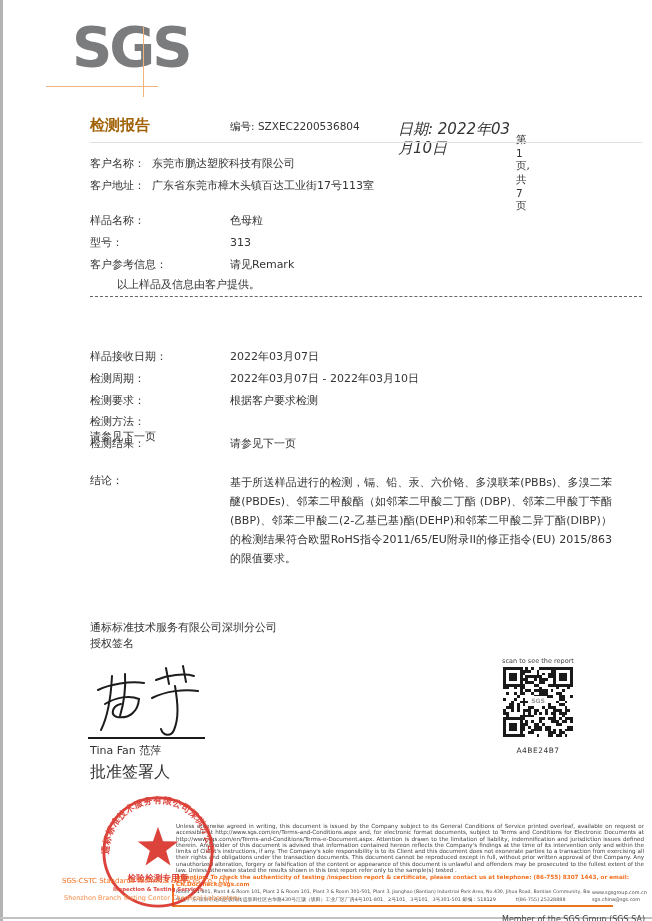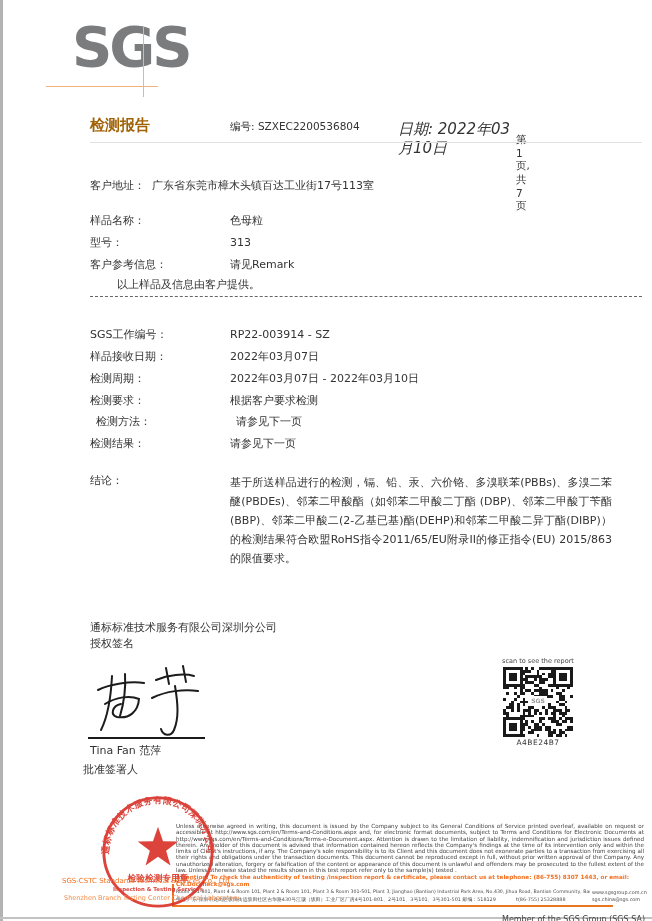--- a/index.html
+++ b/index.html
@@ -31,28 +31,28 @@
   .dashed{left:90px;top:296px;width:552px;border-top:1px dashed #666;height:0;}
 
   .concl{display:flex;font-size:11px;margin-top:15px;}
   .concl .text{width:382px;line-height:19px;text-align:justify;}
 
   .sig-company{left:90px;top:620px;font-size:11px;}
   .sig-auth{left:90px;top:636px;font-size:11px;}
   .sig-svg{left:92px;top:660px;}
   .sig-line{left:88px;top:737px;width:117px;height:2px;background:#1a1a1a;}
   .sig-name{left:90px;top:743px;font-size:11px;}
-  .sig-role{left:83px;top:762px;font-size:11px;}
+  .sig-role{left:90px;top:762px;font-size:16px;}
 
   .qr-wrap{left:488px;top:657px;width:100px;text-align:center;}
   .qr-cap{font-size:6.5px;color:#444;}
   .qr-box{margin:2px auto 0 auto;width:70px;height:70px;position:relative;}
   .qr-center{position:absolute;left:26px;top:29px;width:18px;height:10px;background:#fff;
              font-size:6px;color:#9a9a9a;font-weight:bold;line-height:10px;}
-  .qr-code-label{font-size:7.5px;color:#333;margin-top:1px;letter-spacing:.5px;}
+  .qr-code-label{font-size:7.5px;color:#333;margin-top:9px;letter-spacing:.5px;}
 
   
   .stamp{left:100px;top:794px;width:116px;height:116px;opacity:.92;z-index:1;}
   .cstc1{left:62px;top:877px;font-size:7px;color:#f37021;z-index:2;white-space:nowrap;}
   .cstc2{left:64px;top:894px;font-size:6.5px;color:#f58c4a;z-index:2;white-space:nowrap;}
 
   .legal{left:176px;top:823px;width:468px;font-size:5.6px;line-height:6.3px;
          color:#3f3f3f;text-align:justify;}
   .attn{left:176px;top:874px;width:468px;font-size:5.7px;line-height:6.5px;
         color:#f37021;font-weight:bold;}
@@ -78,20 +78,24 @@
     <div class="logo-hline"></div>
     <div class="logo-vline"></div>
   </div>
 
   <div class="abs hdr-title">检测报告</div>
   <div class="abs hdr-no">编号: SZXEC2200536804</div>
   <div class="abs hdr-date">日期: 2022年03月10日</div>
   <div class="abs hdr-page">第1页,共7页</div>
   <div class="abs hdr-rule"></div>
 
+  <div class="abs frow" style="left:90px;top:156px;">
+    <span class="lblA">客户名称：</span>
+    <span>东莞市鹏达塑胶科技有限公司</span>
+  </div>
   <div class="abs frow" style="left:90px;top:178px;">
     <span class="lblA">客户地址：</span>
     <span>广东省东莞市樟木头镇百达工业街17号113室</span>
   </div>
 
   <div class="abs frow" style="left:90px;top:213px;">
     <span class="lblB">样品名称：</span>
     <span>色母粒</span>
   </div>
   <div class="abs frow" style="left:90px;top:235px;">
@@ -99,37 +103,33 @@
     <span>313</span>
   </div>
   <div class="abs frow" style="left:90px;top:257px;">
     <span class="lblB">客户参考信息：</span>
     <span>请见Remark</span>
   </div>
   <div class="abs note" style="left:90px;top:277px;">以上样品及信息由客户提供。</div>
 
   <div class="abs dashed"></div>
 
-  <div class="abs frow" style="left:90px;top:327px;">
-    <span class="lblB">SGS工作编号：</span>
-    <span>RP22-003914 - SZ</span>
-  </div>
   <div class="abs frow" style="left:90px;top:349px;">
     <span class="lblB">样品接收日期：</span>
     <span>2022年03月07日</span>
   </div>
   <div class="abs frow" style="left:90px;top:371px;">
     <span class="lblB">检测周期：</span>
     <span>2022年03月07日 - 2022年03月10日</span>
   </div>
   <div class="abs frow" style="left:90px;top:393px;">
     <span class="lblB">检测要求：</span>
     <span>根据客户要求检测</span>
   </div>
-  <div class="abs frow" style="left:96px;top:414px;">
+  <div class="abs frow" style="left:90px;top:414px;flex-direction:column;">
     <span class="lblB">检测方法：</span>
     <span>请参见下一页</span>
   </div>
   <div class="abs frow" style="left:90px;top:436px;">
     <span class="lblB">检测结果：</span>
     <span>请参见下一页</span>
   </div>
 
   <div class="abs concl" style="left:90px;top:458px;">
     <span class="lblB">结论：</span>

